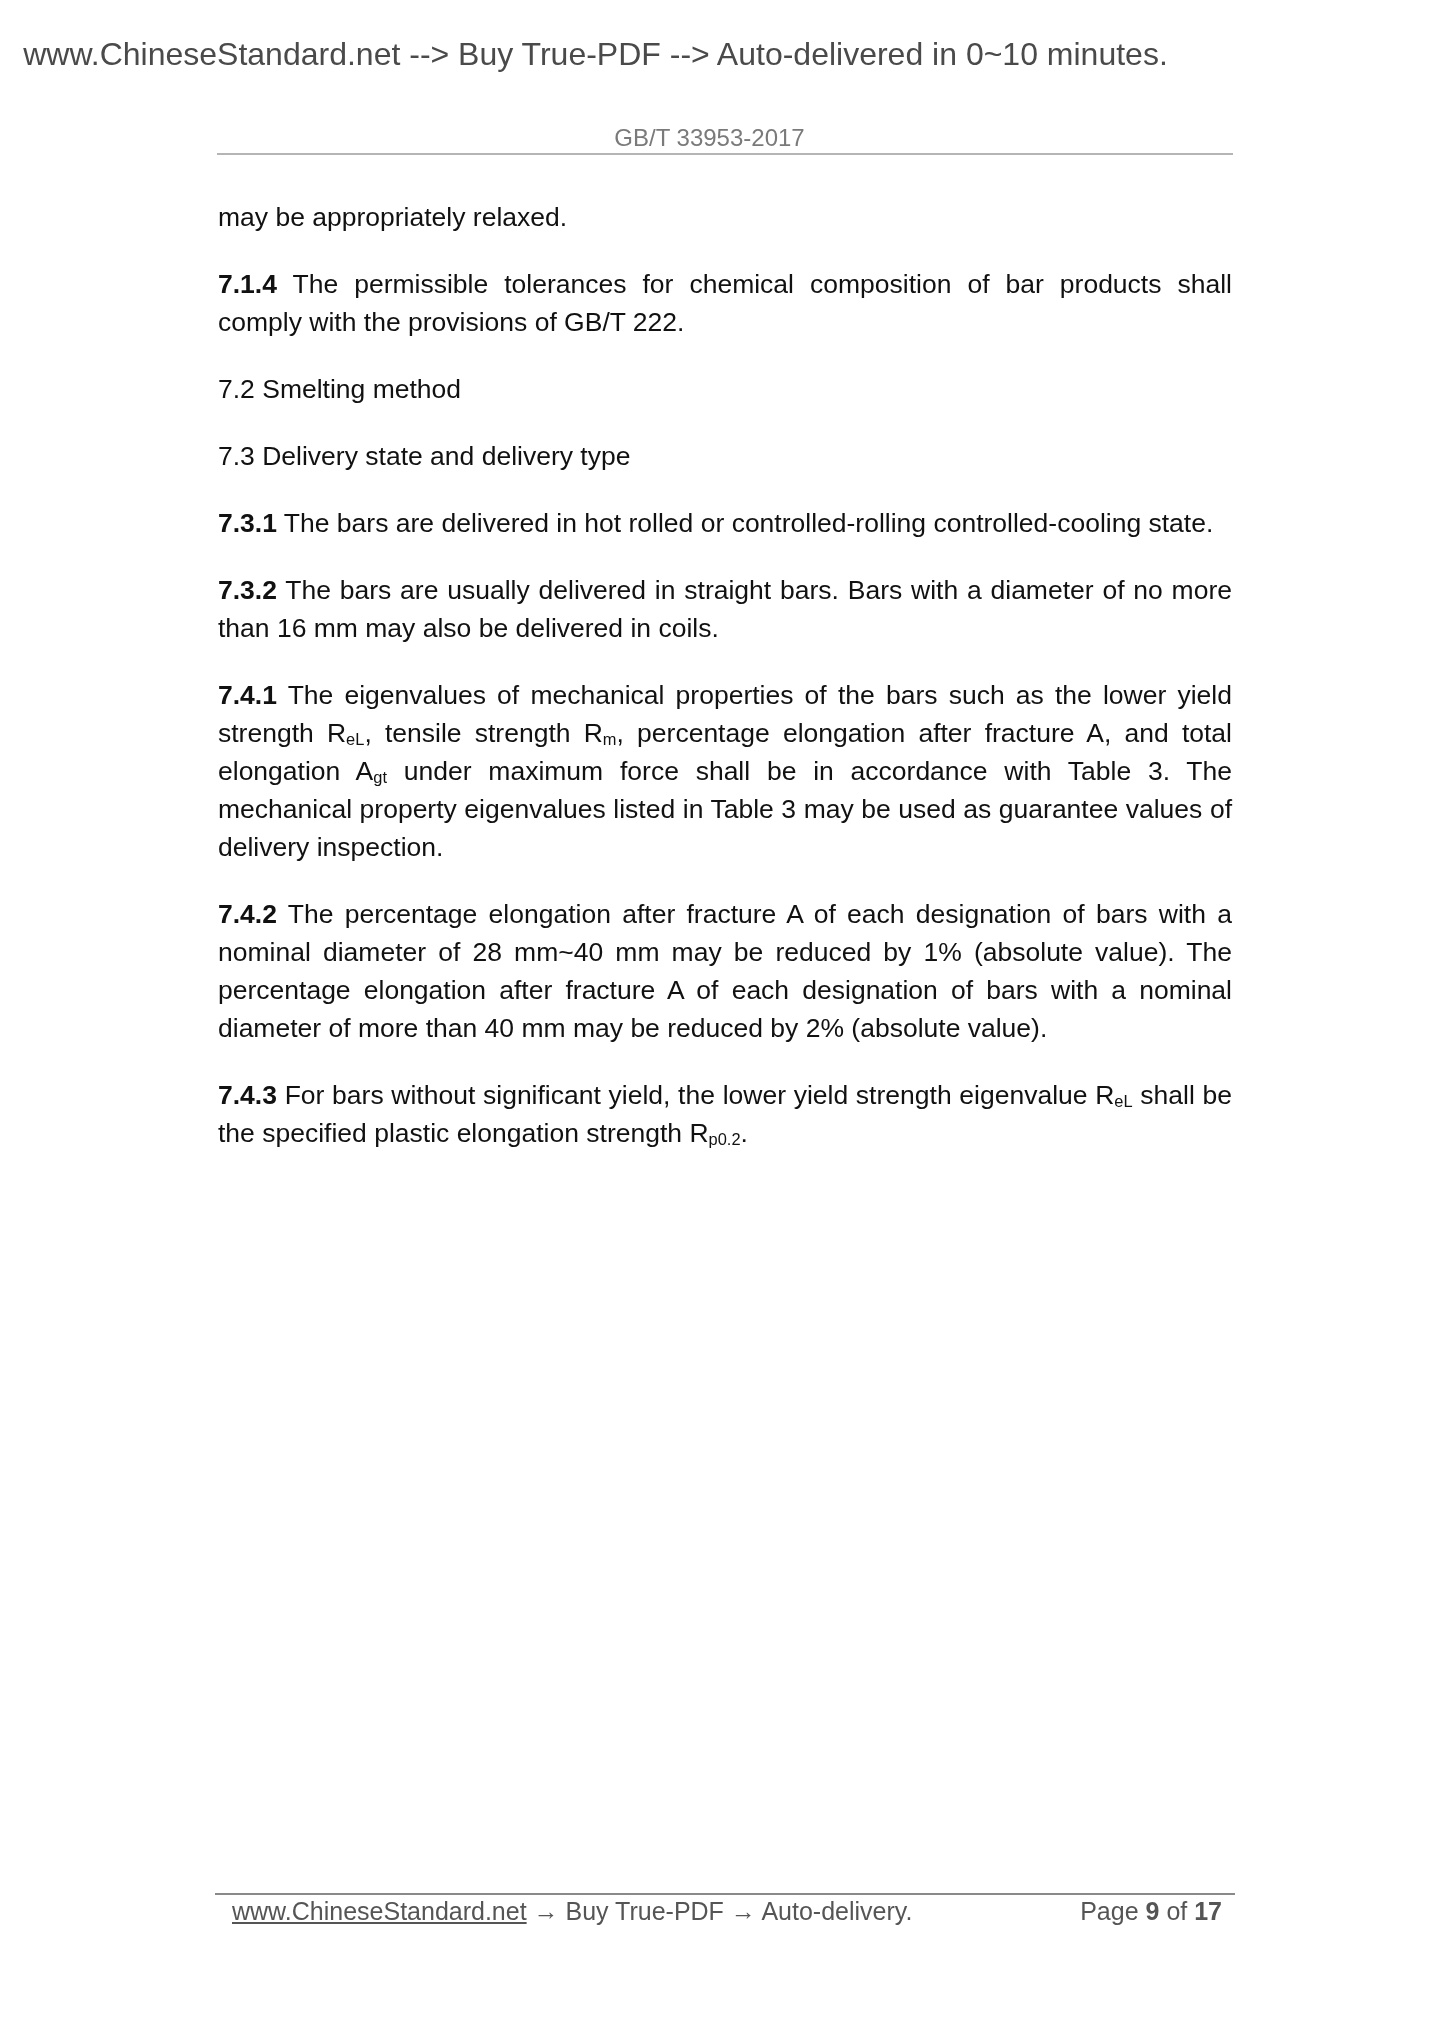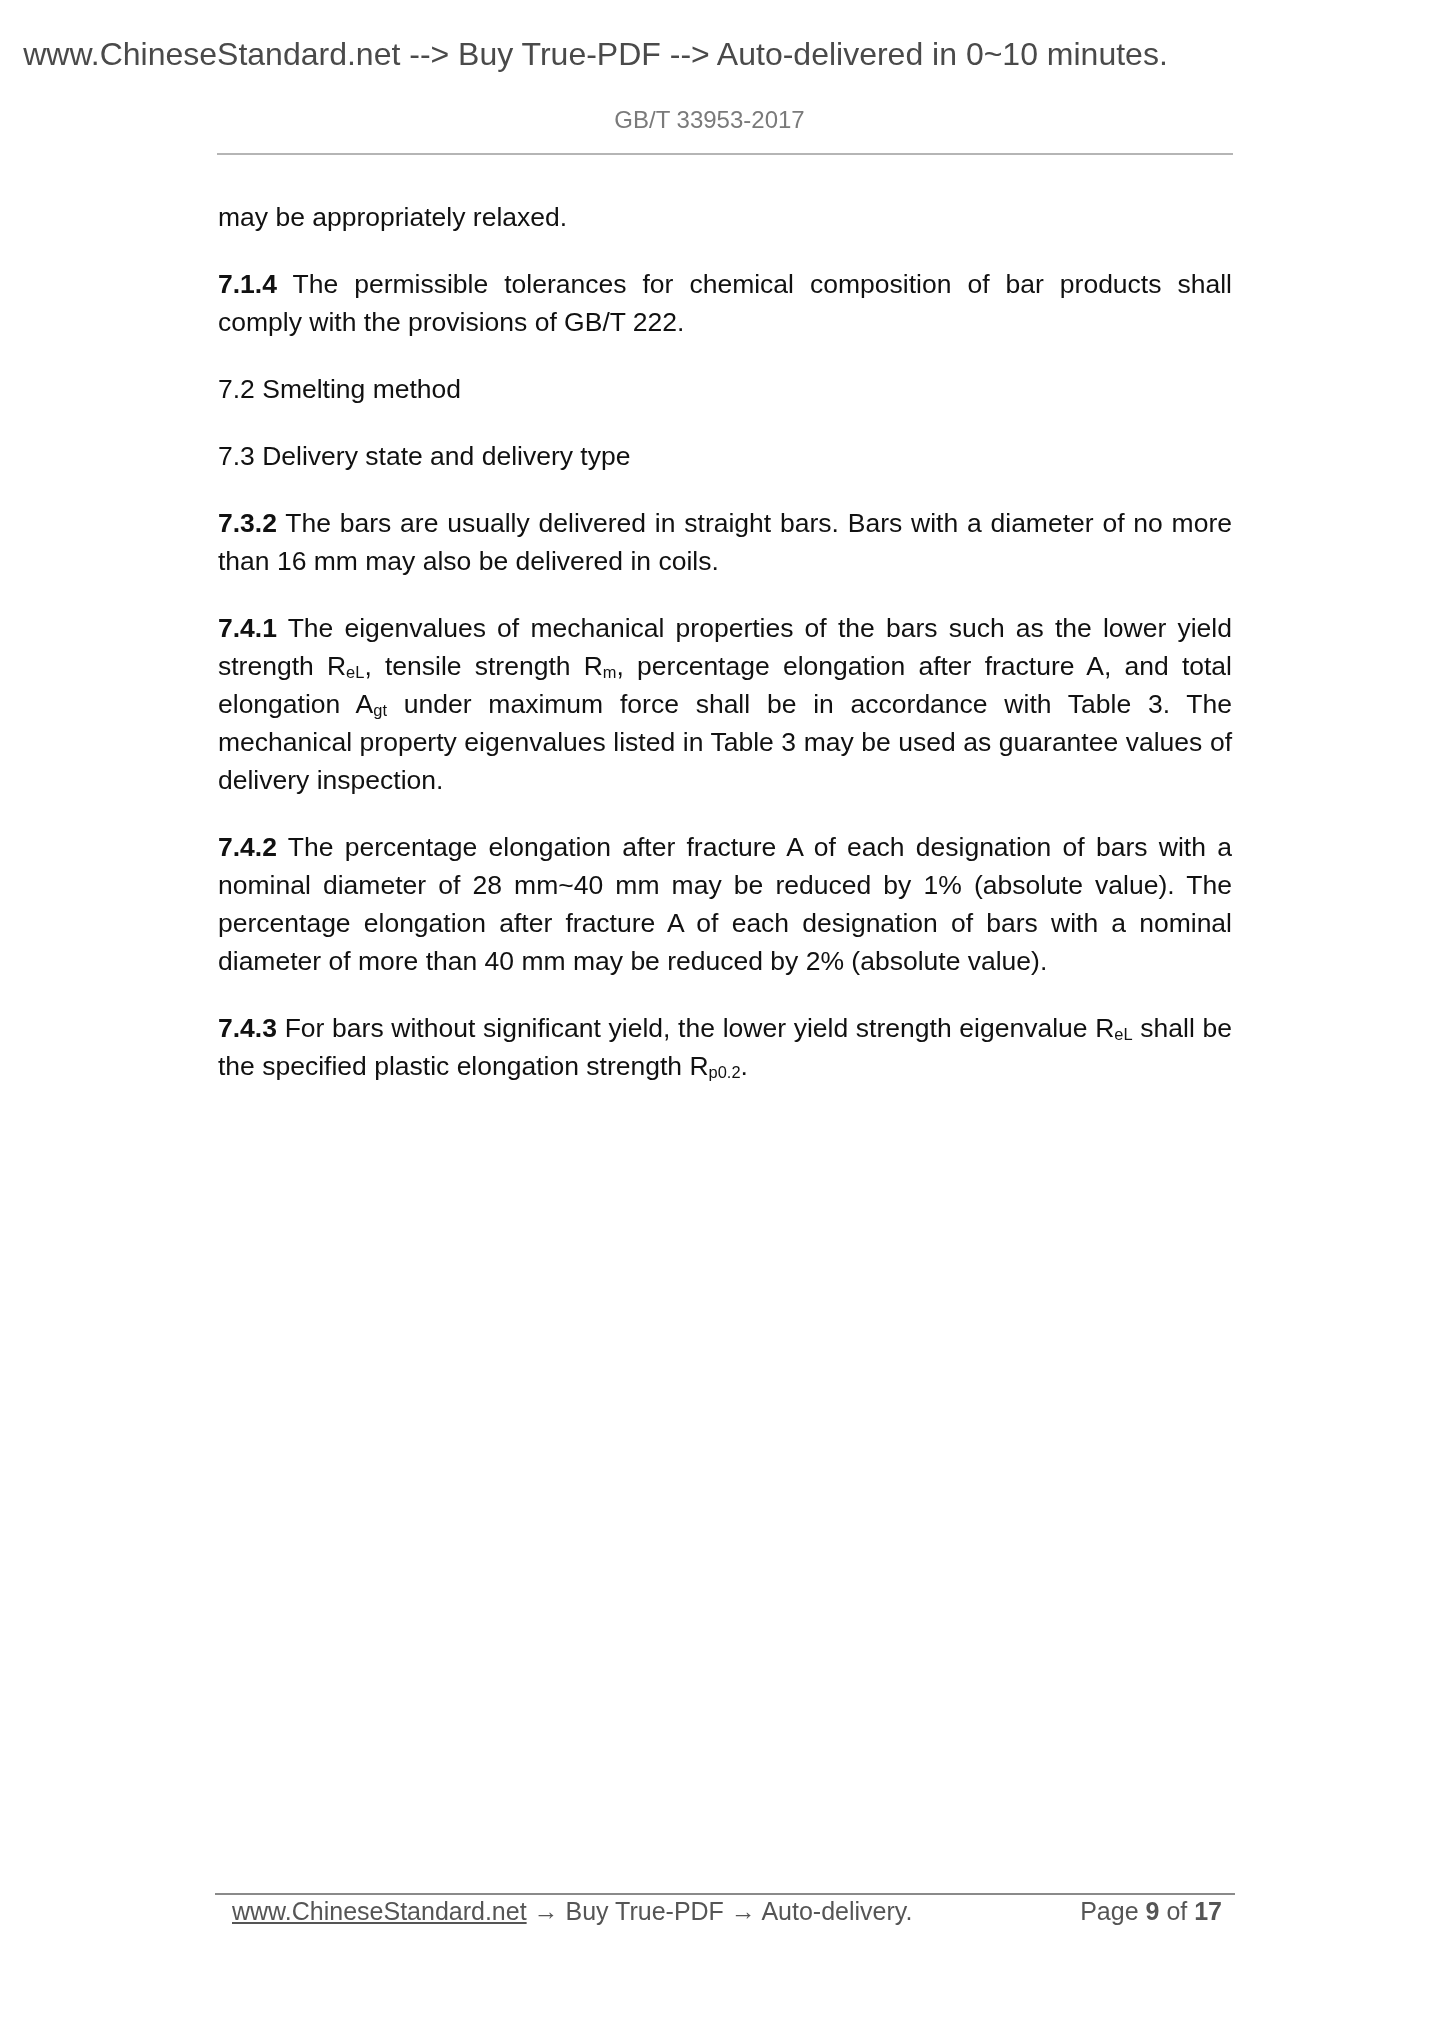--- a/index.html
+++ b/index.html
@@ -1,20 +1,20 @@
 <!DOCTYPE html>
 <html><head>
 <meta charset="utf-8">
 <style>
   html, body { margin: 0; padding: 0; background: #ffffff; }
   body { width: 1445px; height: 2044px; position: relative; overflow: hidden;
          font-family: "Liberation Sans", sans-serif; color: #111111; }
   .top-banner { position: absolute; top: 36px; left: 0; width: 1191px; text-align: center;
                 font-size: 32px; color: #4a4a4a; letter-spacing: 0px; }
-  .std-code { position: absolute; top: 106px; left: 0; width: 1419px; text-align: center;
+  .std-code { position: absolute; top: 124px; left: 0; width: 1419px; text-align: center;
               font-size: 24px; color: #7a7a7a; }
   .header-rule { position: absolute; top: 153px; left: 217px; width: 1016px; height: 2px; background: #b5b5b5; }
   .content { position: absolute; top: 198px; left: 218px; width: 1014px; font-size: 26.5px; line-height: 38px; }
   .content p { margin: 0 0 29px 0; text-align: justify; }
   .content p.heading { font-weight: normal; }
   .content b { font-weight: bold; }
   sub { font-size: 62%; vertical-align: -3px; line-height: 0; }
   .footer-rule { position: absolute; top: 1893px; left: 215px; width: 1020px; height: 2px; background: #8a8a8a; }
   .footer { position: absolute; top: 1897px; left: 232px; width: 990px; font-size: 25px; color: #555555;
             display: flex; justify-content: space-between; gap: 40px; }
@@ -30,20 +30,21 @@
 
 <div class="content">
   <p>may be appropriately relaxed.</p>
 
   <p><b>7.1.4</b><span> The permissible tolerances for chemical composition of bar products shall comply with the provisions of GB/T 222.</span></p>
 
   <p class="heading">7.2 Smelting method</p>
 
   <p class="heading">7.3 Delivery state and delivery type</p>
 
+  <p><b>7.3.1</b><span> The bars are delivered in hot rolled or controlled-rolling controlled-cooling state.</span></p>
 
   <p><b>7.3.2</b><span> The bars are usually delivered in straight bars. Bars with a diameter of no more than 16 mm may also be delivered in coils.</span></p>
 
 
   <p><b>7.4.1</b><span> The eigenvalues of mechanical properties of the bars such as the lower yield strength R</span><sub>eL</sub><span>, tensile strength R</span><sub>m</sub><span>, percentage elongation after fracture A, and total elongation A</span><sub>gt</sub><span> under maximum force shall be in accordance with Table 3. The mechanical property eigenvalues listed in Table 3 may be used as guarantee values of delivery inspection.</span></p>
 
   <p><b>7.4.2</b><span> The percentage elongation after fracture A of each designation of bars with a nominal diameter of 28 mm~40 mm may be reduced by 1% (absolute value). The percentage elongation after fracture A of each designation of bars with a nominal diameter of more than 40 mm may be reduced by 2% (absolute value).</span></p>
 
   <p><b>7.4.3</b><span> For bars without significant yield, the lower yield strength eigenvalue R</span><sub>eL</sub><span> shall be the specified plastic elongation strength R</span><sub>p0.2</sub><span>.</span></p>
 </div>

